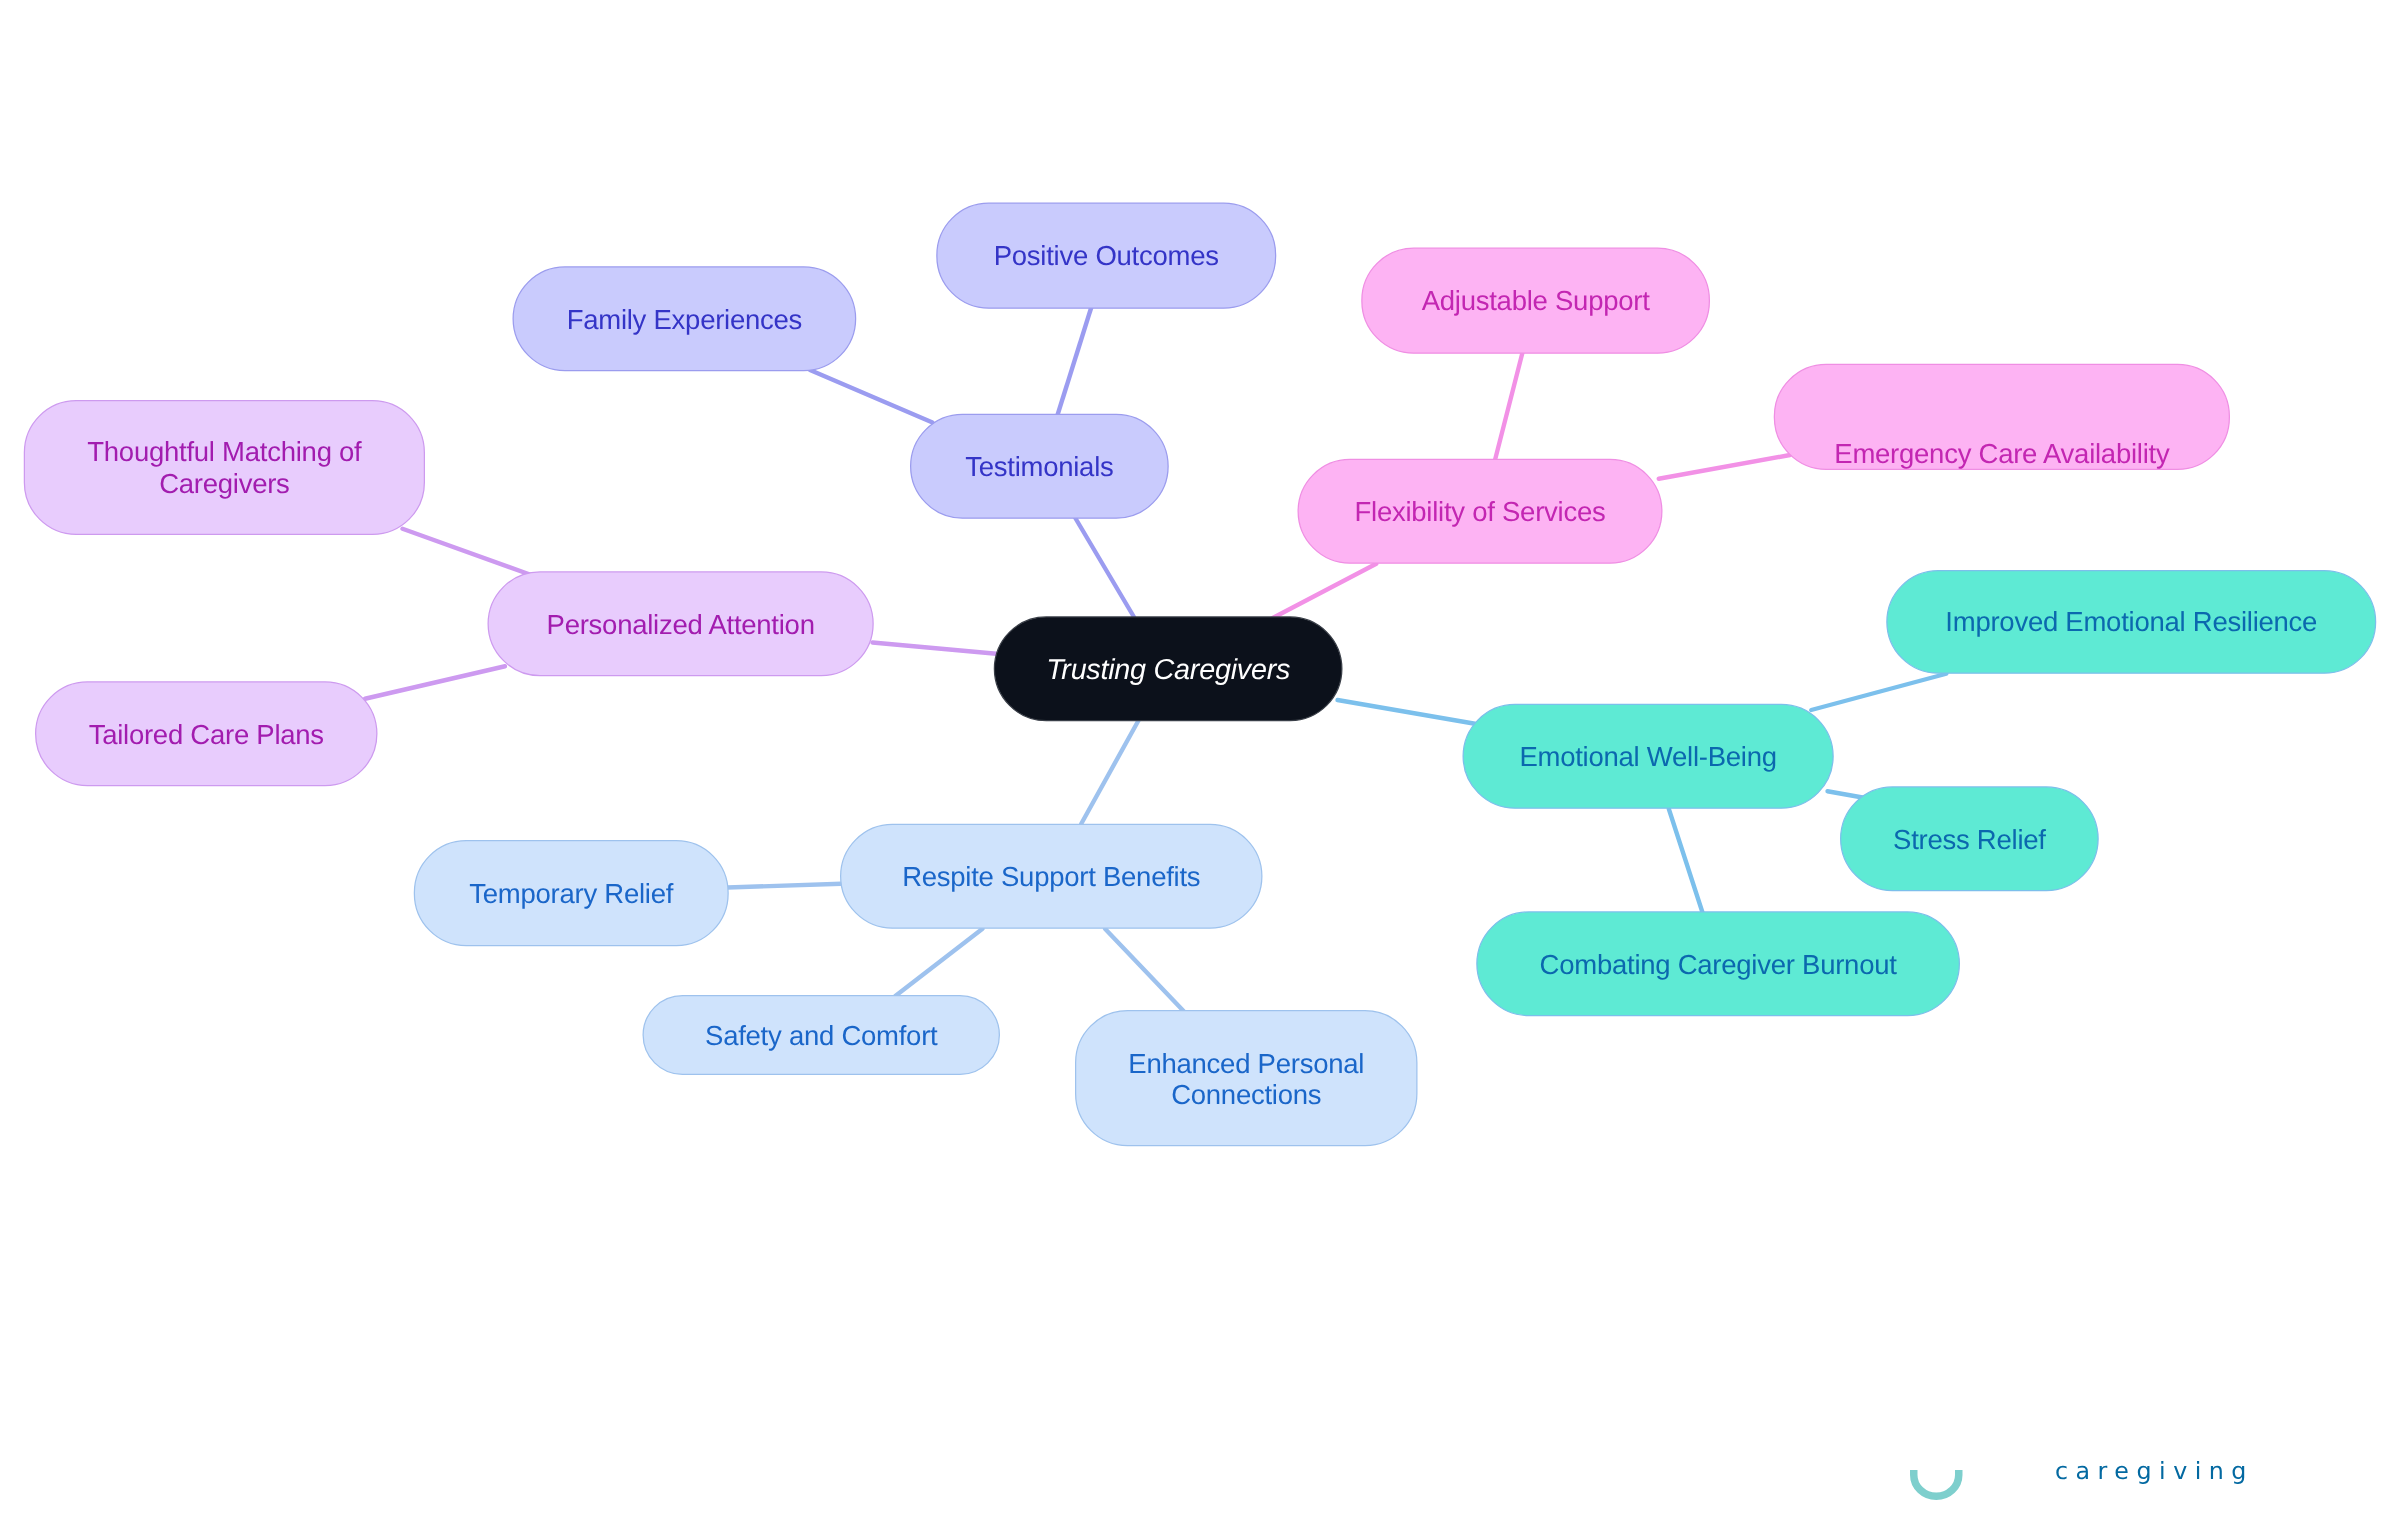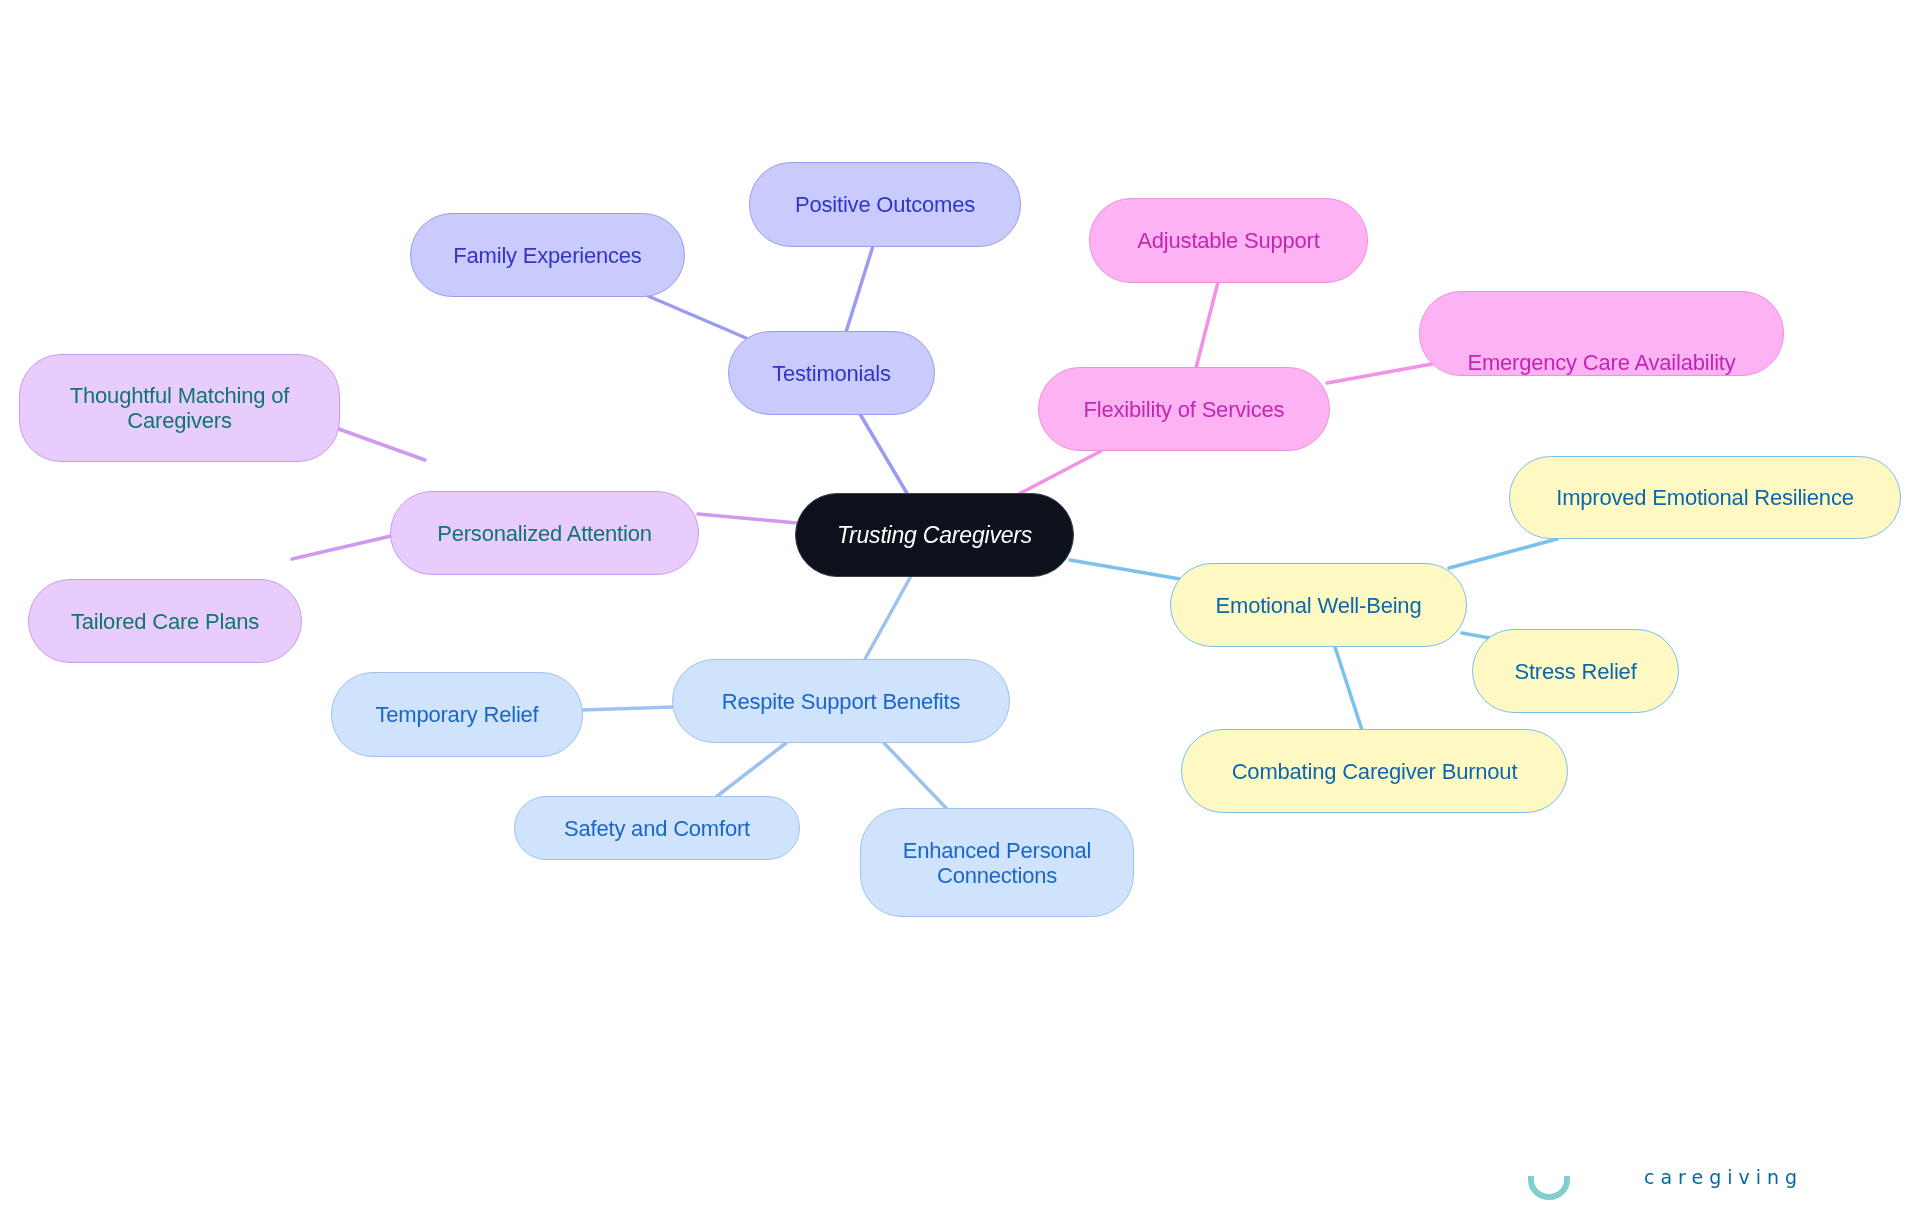--- a/index.html
+++ b/index.html
@@ -9,23 +9,23 @@
   .node {
     position: absolute; box-sizing: border-box;
     display: flex; align-items: center; justify-content: center;
     text-align: center; font-size: 22px; line-height: 25px;
     border-radius: 42px; border: 1.5px solid; padding: 0 18px;
     letter-spacing: -0.2px;
   }
   .node span { display: block; }
   .root { background: #0c111b; color: #ffffff; border-color: #3a3f48; font-size: 23px; }
   .b-testi { background: #c9cbfd; color: #3434c7; border-color: #9b9cee; }
-  .b-pers  { background: #e8ccfd; color: #0f766e; border-color: #cd9aef; margin-top: 34px; }
+  .b-pers  { background: #e8ccfd; color: #a21caf; border-color: #cd9aef; }
   .b-flex  { background: #fdb3f3; color: #c326b2; border-color: #ef8ee3; }
-  .b-emo   { background: #fef9c3; color: #0b68ae; border-color: #7cbfeb; }
+  .b-emo   { background: #5eead4; color: #0b68ae; border-color: #7cbfeb; }
   .b-resp  { background: #cfe3fc; color: #1a66c9; border-color: #9ec2ed; }
 
   .logo { position: absolute; left: 1418px; top: 1100px; width: 470px; height: 110px; }
   .logo-main {
     position: absolute; left: 0; top: 0; white-space: nowrap;
     font-family: "DejaVu Sans", sans-serif; font-weight: bold;
     font-size: 60px; letter-spacing: 1px; color: #f47a6c; line-height: 70px;
   }
   .logo-main .teal { color: #7ecfcd; }
   .logo-sub {

